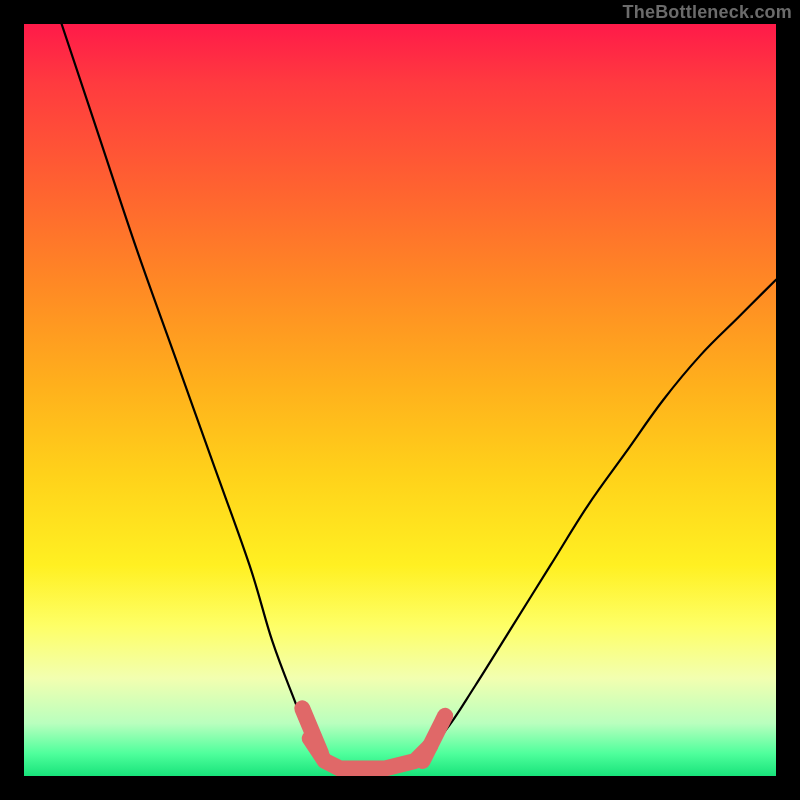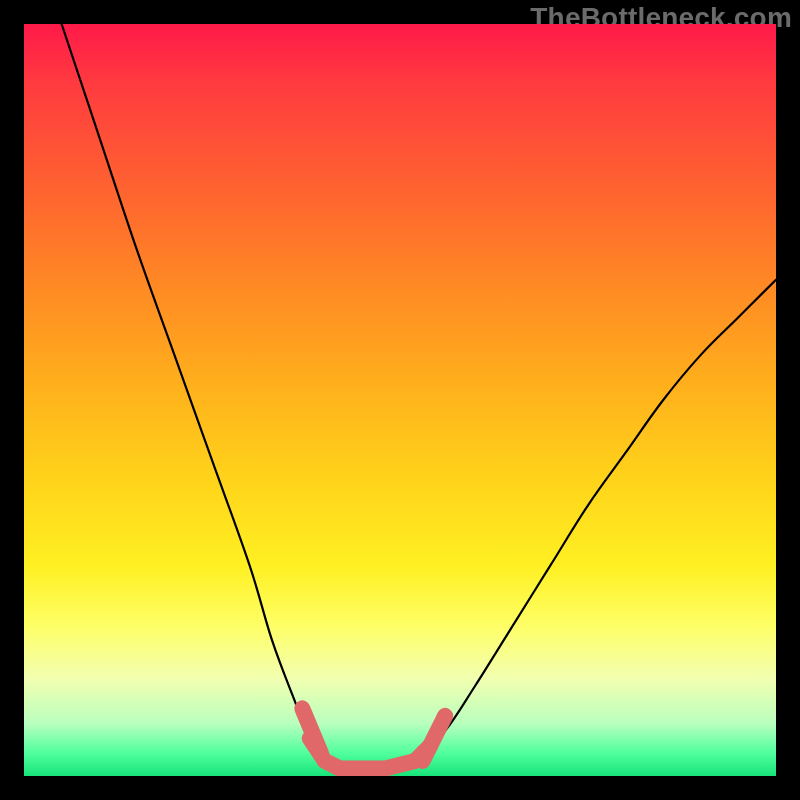--- a/index.html
+++ b/index.html
@@ -54,21 +54,21 @@
     position: absolute;
     left: 0;
     top: 0;
     width: 100%;
     height: 100%;
   }
   .watermark {
     position: absolute;
     top: 2px;
     right: 8px;
-    font-size: 28px;
+    font-size: 18px;
     font-weight: 600;
     color: #6b6b6b;
     letter-spacing: 0.2px;
     user-select: none;
   }
 </style>
 </head>
 <body>
 
 <div class="frame">

